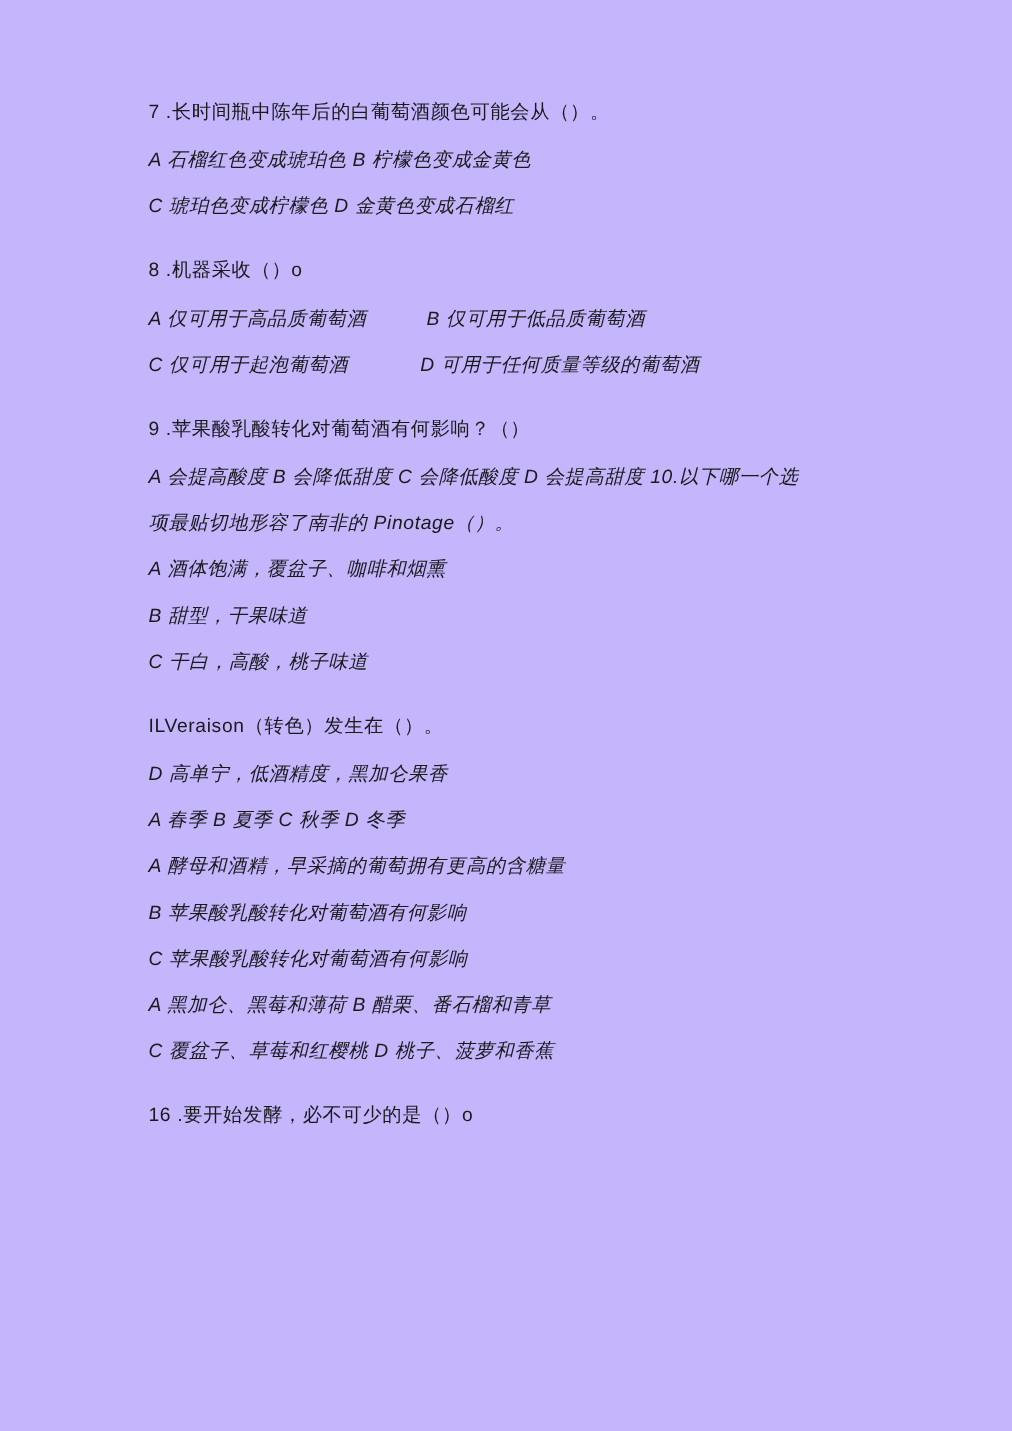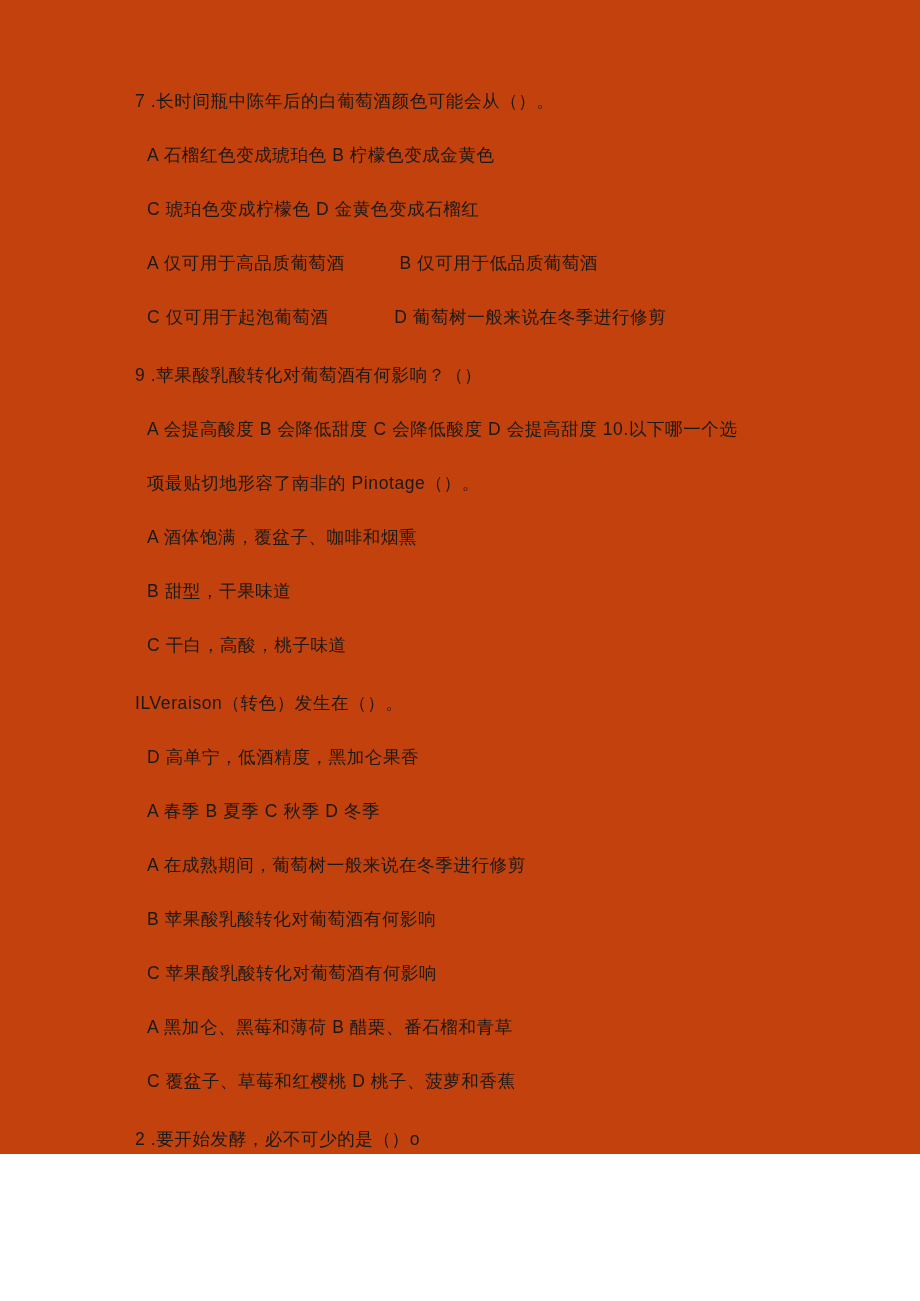--- a/index.html
+++ b/index.html
@@ -8,74 +8,76 @@
     background: #ffffff;
   }
   body {
     width: 920px;
     height: 1301px;
     font-family: "Liberation Sans", sans-serif;
     color: #1a1a1a;
   }
   .page {
     width: 920px;
-    height: 1154px;
+    height: 1301px;
     box-sizing: border-box;
     padding: 80px 135px 40px 135px;
-    background: #c2410c;
+    background: #c4b5fd;
   }
   .doc-body {
     display: block;
   }
   .line {
     font-size: 17.5px;
     line-height: 42px;
     letter-spacing: 0.6px;
     color: #1a1a1a;
     white-space: pre-wrap;
     word-break: break-all;
   }
   .q {
     margin-top: 16px;
     margin-bottom: 2px;
   }
   .q:first-child {
     margin-top: 0;
   }
   .opt {
-    margin: 12px;
+    margin: 0;
+    font-style: italic;
   }
 </style>
 </head>
 <body>
 
 <div class="page">
   <div class="doc-body">
 
     <p class="line q">7 .长时间瓶中陈年后的白葡萄酒颜色可能会从（）。</p>
     <p class="line opt">A 石榴红色变成琥珀色 B 柠檬色变成金黄色</p>
     <p class="line opt">C 琥珀色变成柠檬色 D 金黄色变成石榴红</p>
 
+    <p class="line q">8 .机器采收（）o</p>
     <p class="line opt">A 仅可用于高品质葡萄酒          B 仅可用于低品质葡萄酒</p>
-    <p class="line opt">C 仅可用于起泡葡萄酒            D 葡萄树一般来说在冬季进行修剪</p>
+    <p class="line opt">C 仅可用于起泡葡萄酒            D 可用于任何质量等级的葡萄酒</p>
 
     <p class="line q">9 .苹果酸乳酸转化对葡萄酒有何影响？（）</p>
     <p class="line opt">A 会提高酸度 B 会降低甜度 C 会降低酸度 D 会提高甜度 10.以下哪一个选</p>
     <p class="line opt">项最贴切地形容了南非的 Pinotage（）。</p>
     <p class="line opt">A 酒体饱满，覆盆子、咖啡和烟熏</p>
     <p class="line opt">B 甜型，干果味道</p>
     <p class="line opt">C 干白，高酸，桃子味道</p>
     <p class="line q">ILVeraison（转色）发生在（）。</p>
 
     <p class="line opt">D 高单宁，低酒精度，黑加仑果香</p>
     <p class="line opt">A 春季 B 夏季 C 秋季 D 冬季</p>
 
-    <p class="line opt">A 在成熟期间，葡萄树一般来说在冬季进行修剪</p>
+    <p class="line opt">A 酵母和酒精，早采摘的葡萄拥有更高的含糖量</p>
     <p class="line opt">B 苹果酸乳酸转化对葡萄酒有何影响</p>
     <p class="line opt">C 苹果酸乳酸转化对葡萄酒有何影响</p>
 
     <p class="line opt">A 黑加仑、黑莓和薄荷 B 醋栗、番石榴和青草</p>
     <p class="line opt">C 覆盆子、草莓和红樱桃 D 桃子、菠萝和香蕉</p>
 
-    <p class="line q">2 .要开始发酵，必不可少的是（）o</p>
+    <p class="line q">16 .要开始发酵，必不可少的是（）o</p>
 
   </div>
 </div>
 
 </body></html>

